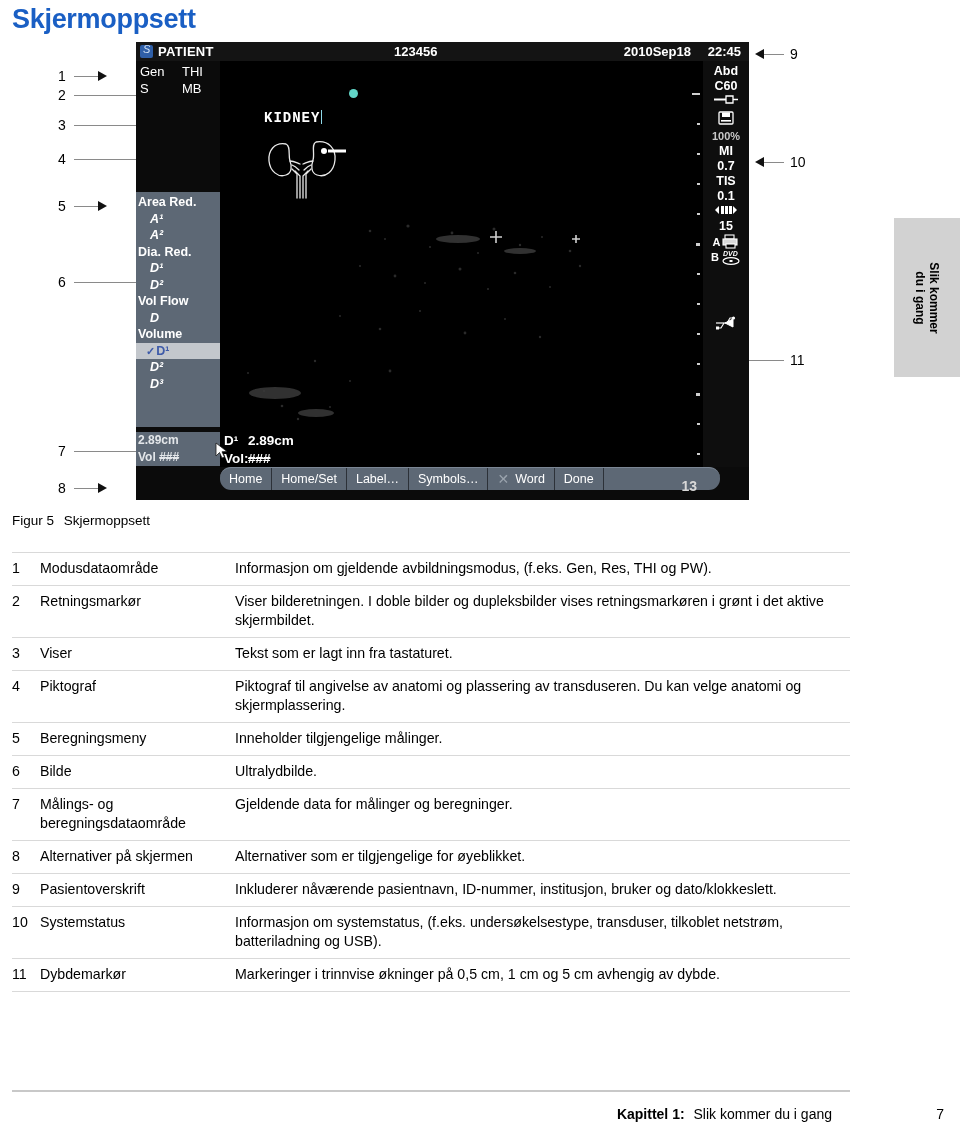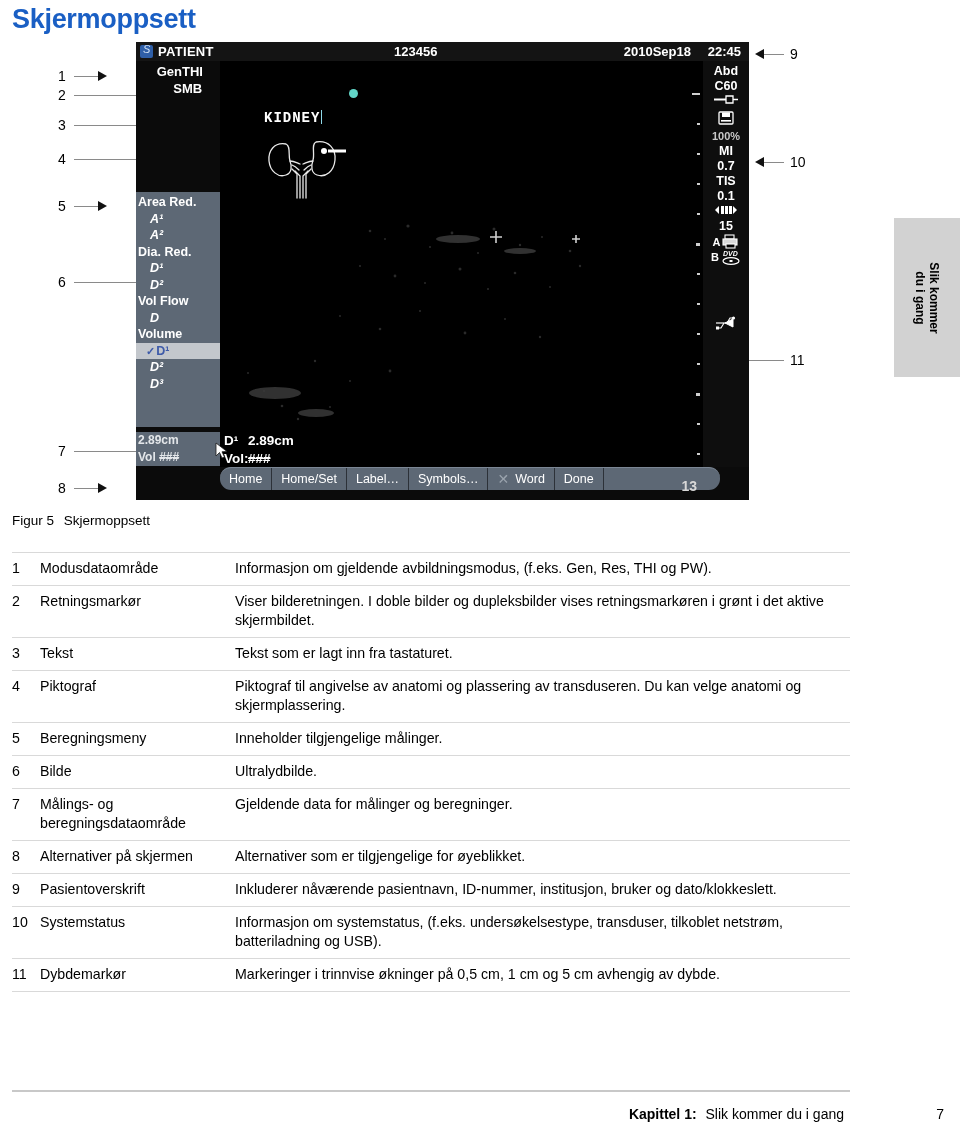--- a/index.html
+++ b/index.html
@@ -45,21 +45,21 @@
   .us-logo::after {
     content: "S"; position: absolute; left: 3px; top: -2px;
     font-size: 11px; font-style: italic; color: #cfe0f5;
   }
   .us-patient { font-size: 13px; font-weight: bold; letter-spacing: .3px; }
   .us-id { position: absolute; left: 258px; font-size: 13px; font-weight: bold; }
   .us-date { position: absolute; right: 58px; font-size: 13px; font-weight: bold; }
   .us-time { position: absolute; right: 8px; font-size: 13px; font-weight: bold; }
 
   
-  .mode-data { position: absolute; left: 4px; top: 21px; font-size: 13px; font-weight: bold; line-height: 17px; text-align: right; }
+  .mode-data { position: absolute; left: 4px; top: 21px; font-size: 13px; font-weight: normal; line-height: 17px; }
   .mode-data .row { display: flex; }
   .mode-data .c1 { width: 42px; }
 
   
   .orient-dot {
     position: absolute; left: 213px; top: 47px;
     width: 9px; height: 9px; border-radius: 50%;
     background: #62d6c8;
   }
 
@@ -205,21 +205,21 @@
   .c-num { width: 28px; padding-right: 4px !important; }
   .c-name { width: 195px; padding-right: 10px !important; }
   .c-desc { }
 
   
   .footer-rule {
     position: absolute; left: 12px; top: 1090px; width: 838px;
     border-top: 2px solid #c8c8c8;
   }
   .footer {
-    position: absolute; right: 116px; top: 1106px;
+    position: absolute; right: 128px; top: 1106px;
     font-size: 14px;
   }
   .footer b { font-weight: bold; }
   .footer-page {
     position: absolute; right: 16px; top: 1106px;
     font-size: 14px;
   }
 </style>
 </head>
 <body>
@@ -503,21 +503,21 @@
         <td class="c-name">Modusdataområde</td>
         <td class="c-desc">Informasjon om gjeldende avbildningsmodus, (f.eks. Gen, Res, THI og PW).</td>
       </tr>
       <tr>
         <td class="c-num">2</td>
         <td class="c-name">Retningsmarkør</td>
         <td class="c-desc">Viser bilderetningen. I doble bilder og dupleksbilder vises retningsmarkøren i grønt i det aktive skjermbildet.</td>
       </tr>
       <tr>
         <td class="c-num">3</td>
-        <td class="c-name">Tekst</td>
+        <td class="c-name">Viser</td>
         <td class="c-desc">Tekst som er lagt inn fra tastaturet.</td>
       </tr>
       <tr>
         <td class="c-num">4</td>
         <td class="c-name">Piktograf</td>
         <td class="c-desc">Piktograf til angivelse av anatomi og plassering av transduseren. Du kan velge anatomi og skjermplassering.</td>
       </tr>
       <tr>
         <td class="c-num">5</td>
         <td class="c-name">Beregningsmeny</td>

